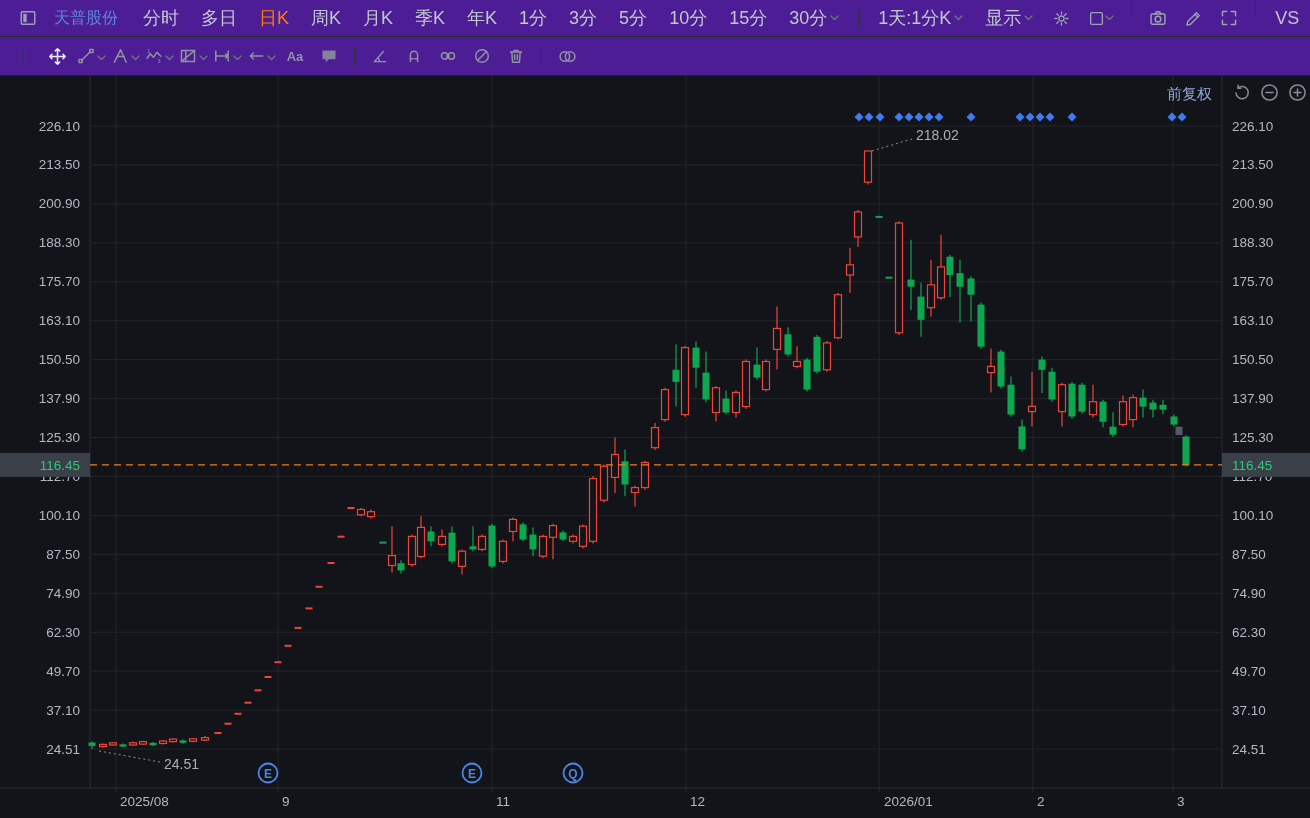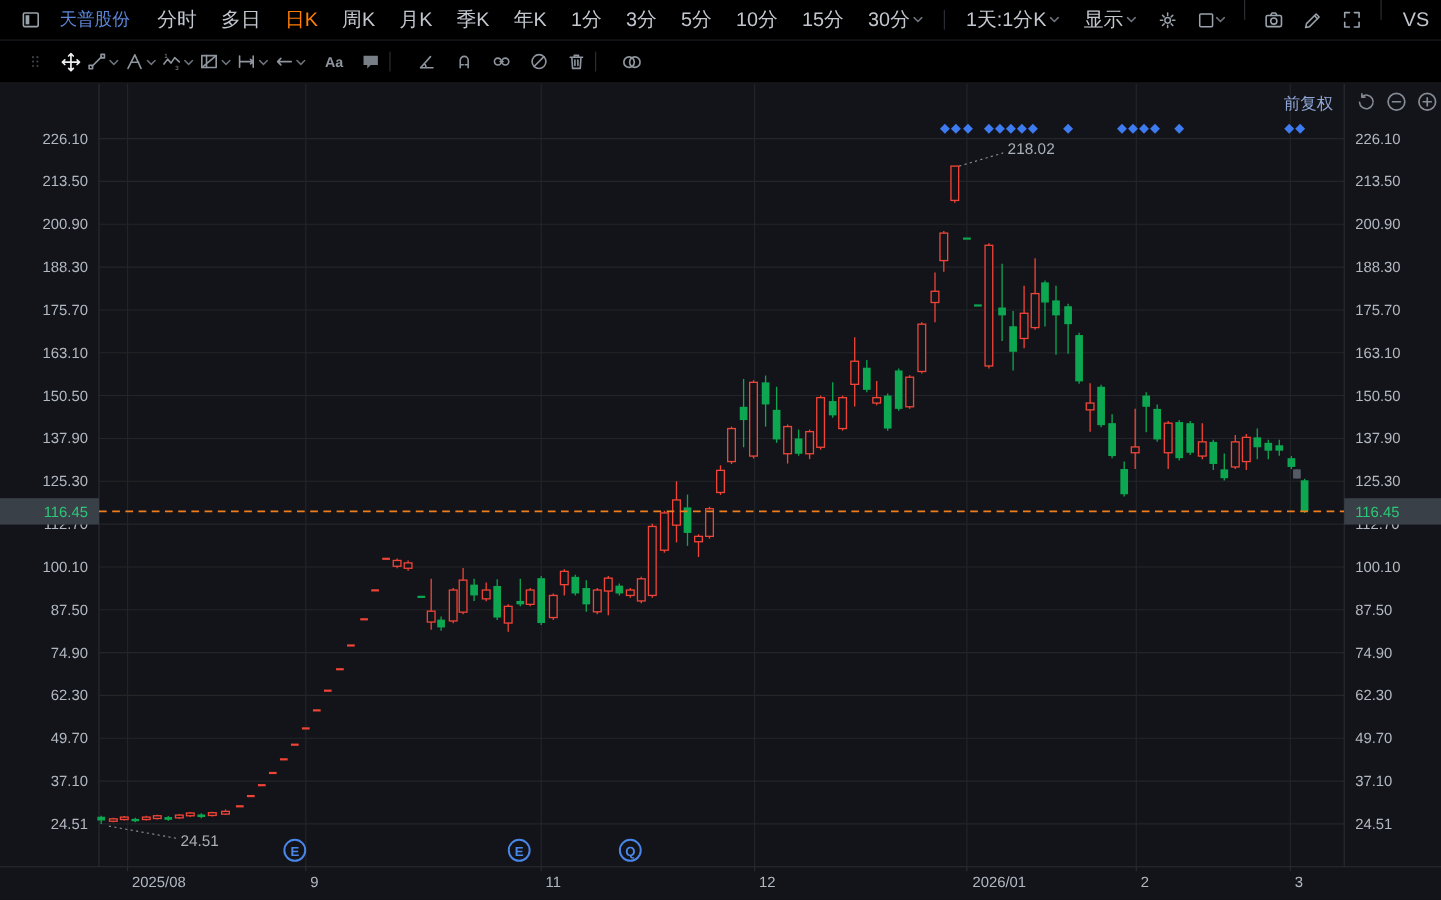--- a/index.html
+++ b/index.html
@@ -1,30 +1,30 @@
 <!DOCTYPE html>
 <html><head>
 <meta charset="utf-8">
 <style>
   html,body{margin:0;padding:0;background:#131419;}
   body{width:1310px;height:818px;position:relative;overflow:hidden;
        font-family:"Liberation Sans","DejaVu Sans",sans-serif;
        -webkit-font-smoothing:antialiased;color:#c6cbd3;}
   #chart-svg{position:absolute;left:0;top:0;z-index:1;}
-  .bar{position:absolute;left:0;width:1310px;background:#000000;z-index:5;
+  .bar{position:absolute;left:0;width:1310px;background:#4c1d95;z-index:5;
        display:flex;align-items:center;box-sizing:border-box;}
   #topbar{top:0;height:37px;border-bottom:1px solid #24262c;padding:0 10px;}
   #drawbar{top:37px;height:39px;border-bottom:1px solid #202227;padding:0 6px;}
   .tab{font-size:18px;color:#c2c7cf;padding:0 11px;cursor:pointer;white-space:nowrap;display:flex;align-items:center;gap:3px;}
   .tab.active{color:#ff7d00;}
   .tab.stock{color:#5d86d8;font-size:16px;padding:0 14px 0 8px;}
   .vsep{width:1px;height:18px;background:#2e3138;margin:0 8px;flex:0 0 1px;}
   .ibtn{display:flex;align-items:center;justify-content:center;padding:0 9px;height:100%;cursor:pointer;color:#9aa2ac;}
   .ibtn svg{display:block;}
-  .dtool{display:flex;align-items:center;justify-content:flex-end;width:34px;height:30px;cursor:pointer;color:#8e959e;border-radius:3px;}
+  .dtool{display:flex;align-items:center;justify-content:center;width:34px;height:30px;cursor:pointer;color:#8e959e;border-radius:3px;}
   .dtool.active{color:#eceef1;}
   .right-group{margin-left:auto;display:flex;height:100%;}
   .aa{font-size:13px;font-weight:bold;color:#8e959e;}
 </style>
 </head>
 <body>
 
 <svg id="chart-svg" width="1310" height="818">
     <rect x="0" y="0" width="1310" height="818" fill="#131419"></rect>
     <line x1="90" y1="126" x2="1222" y2="126" stroke="#232529" stroke-width="1"></line>

